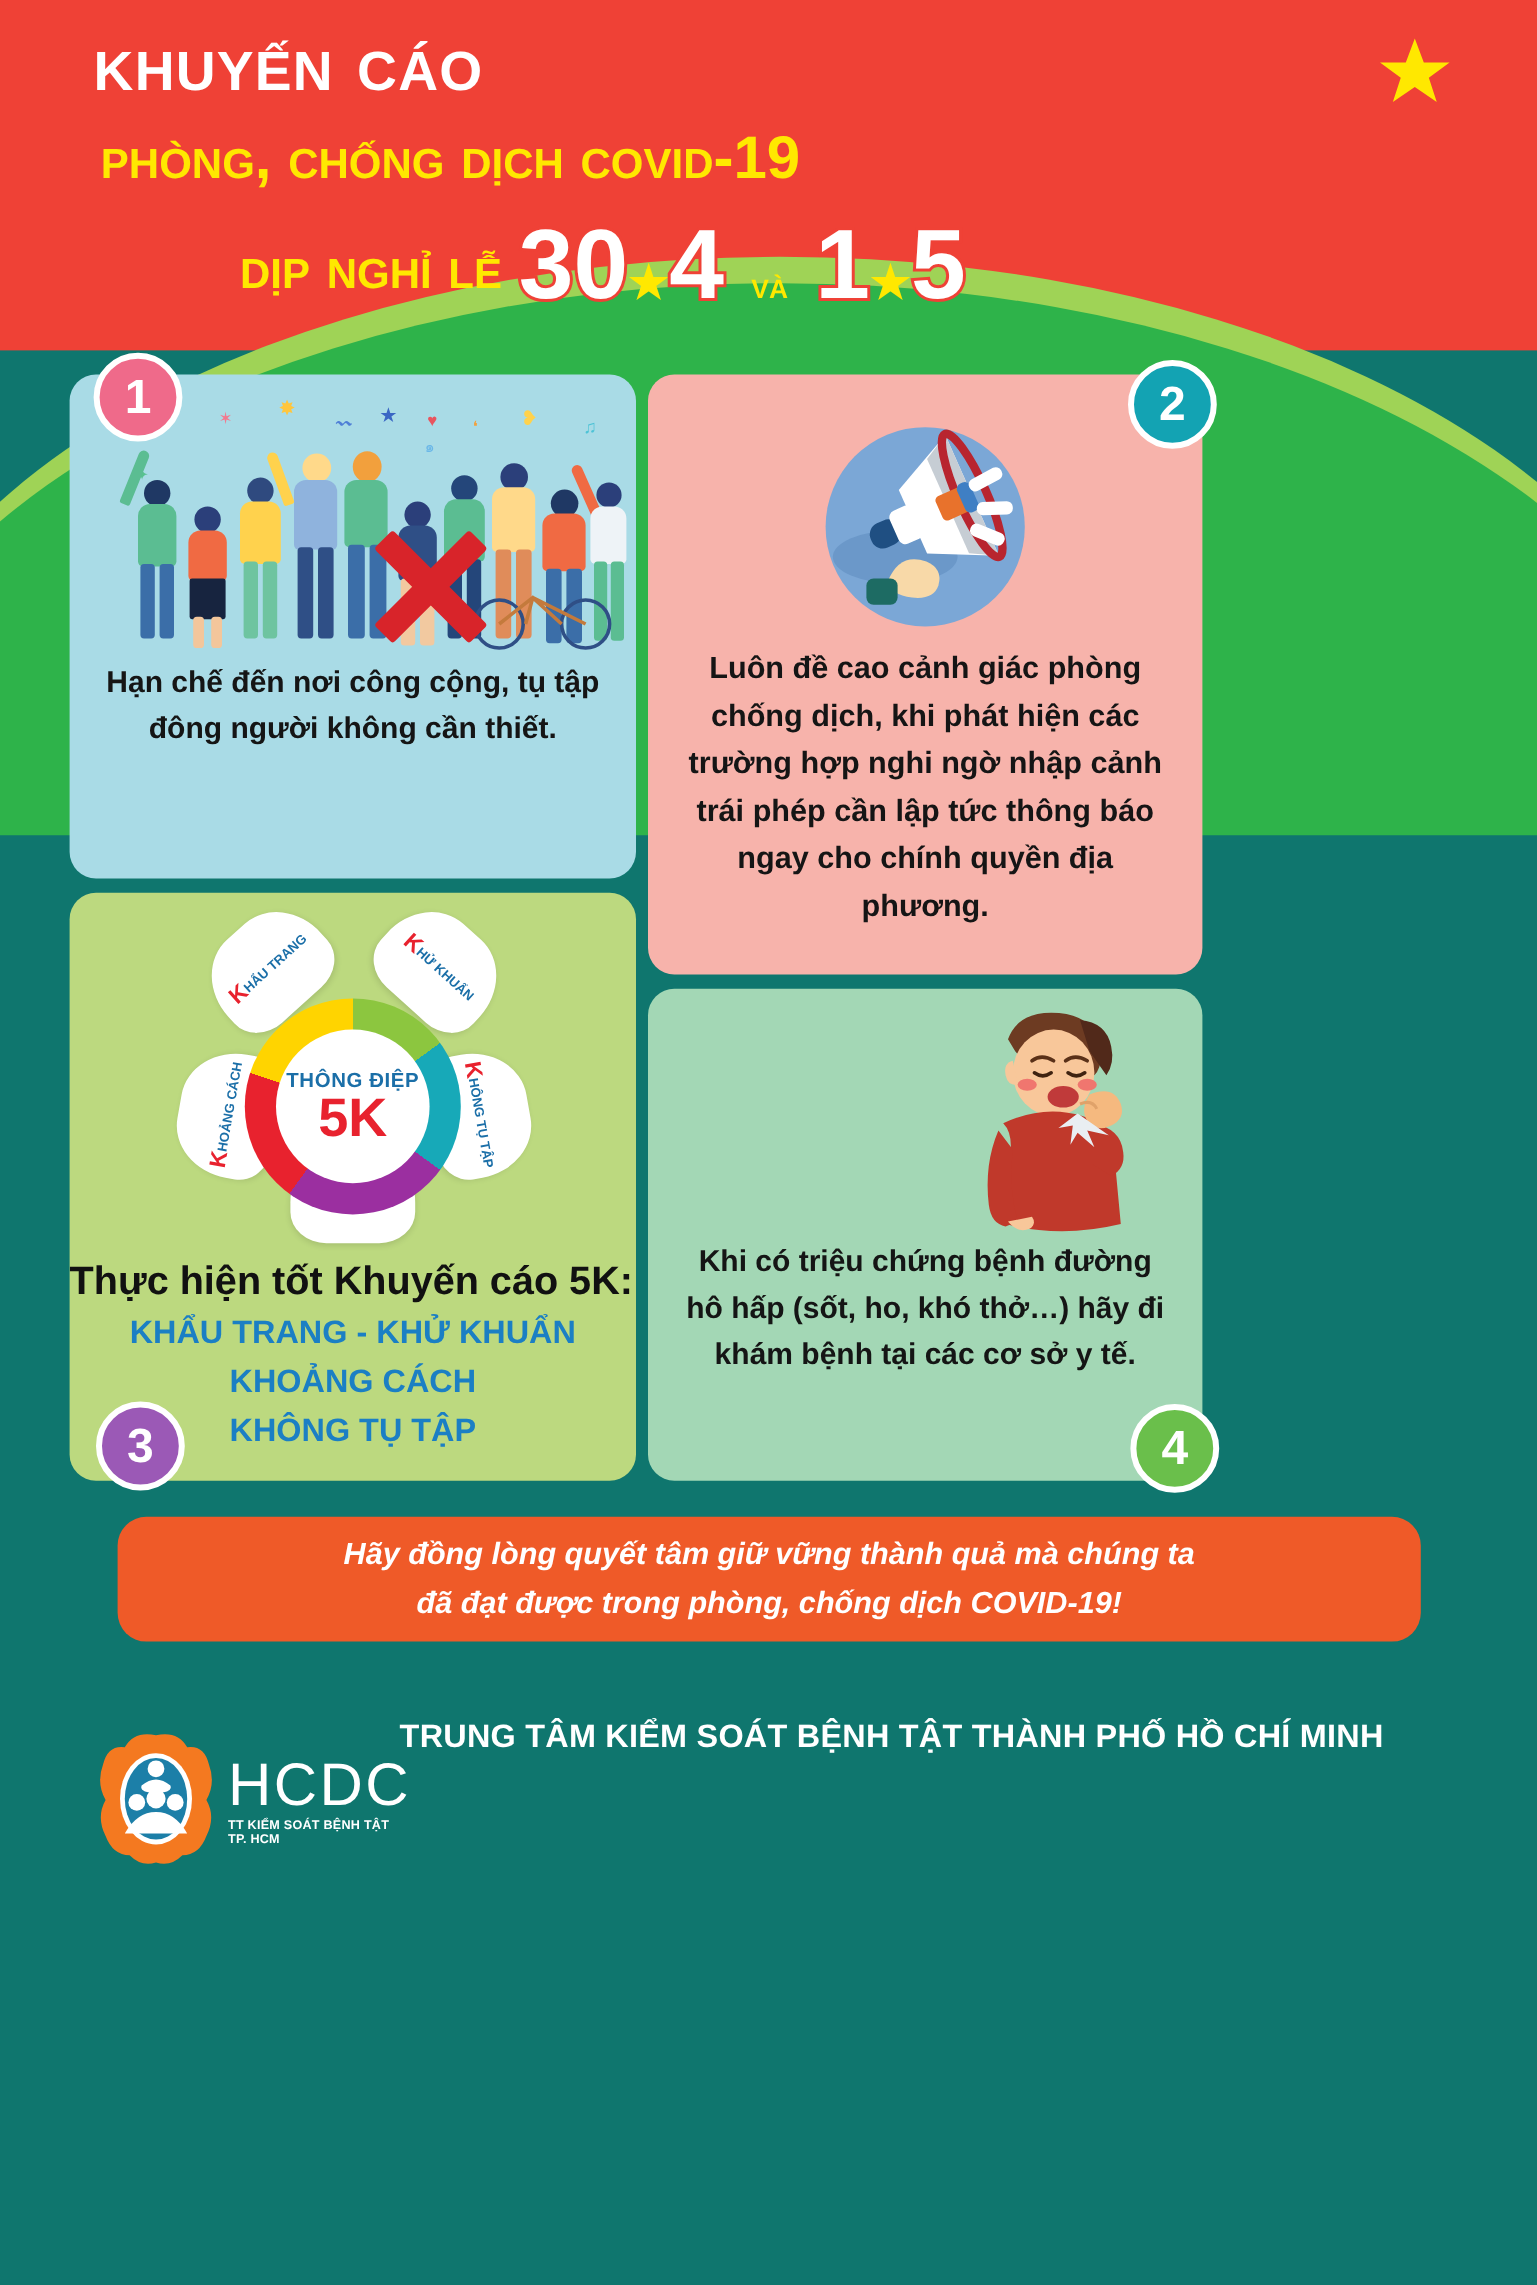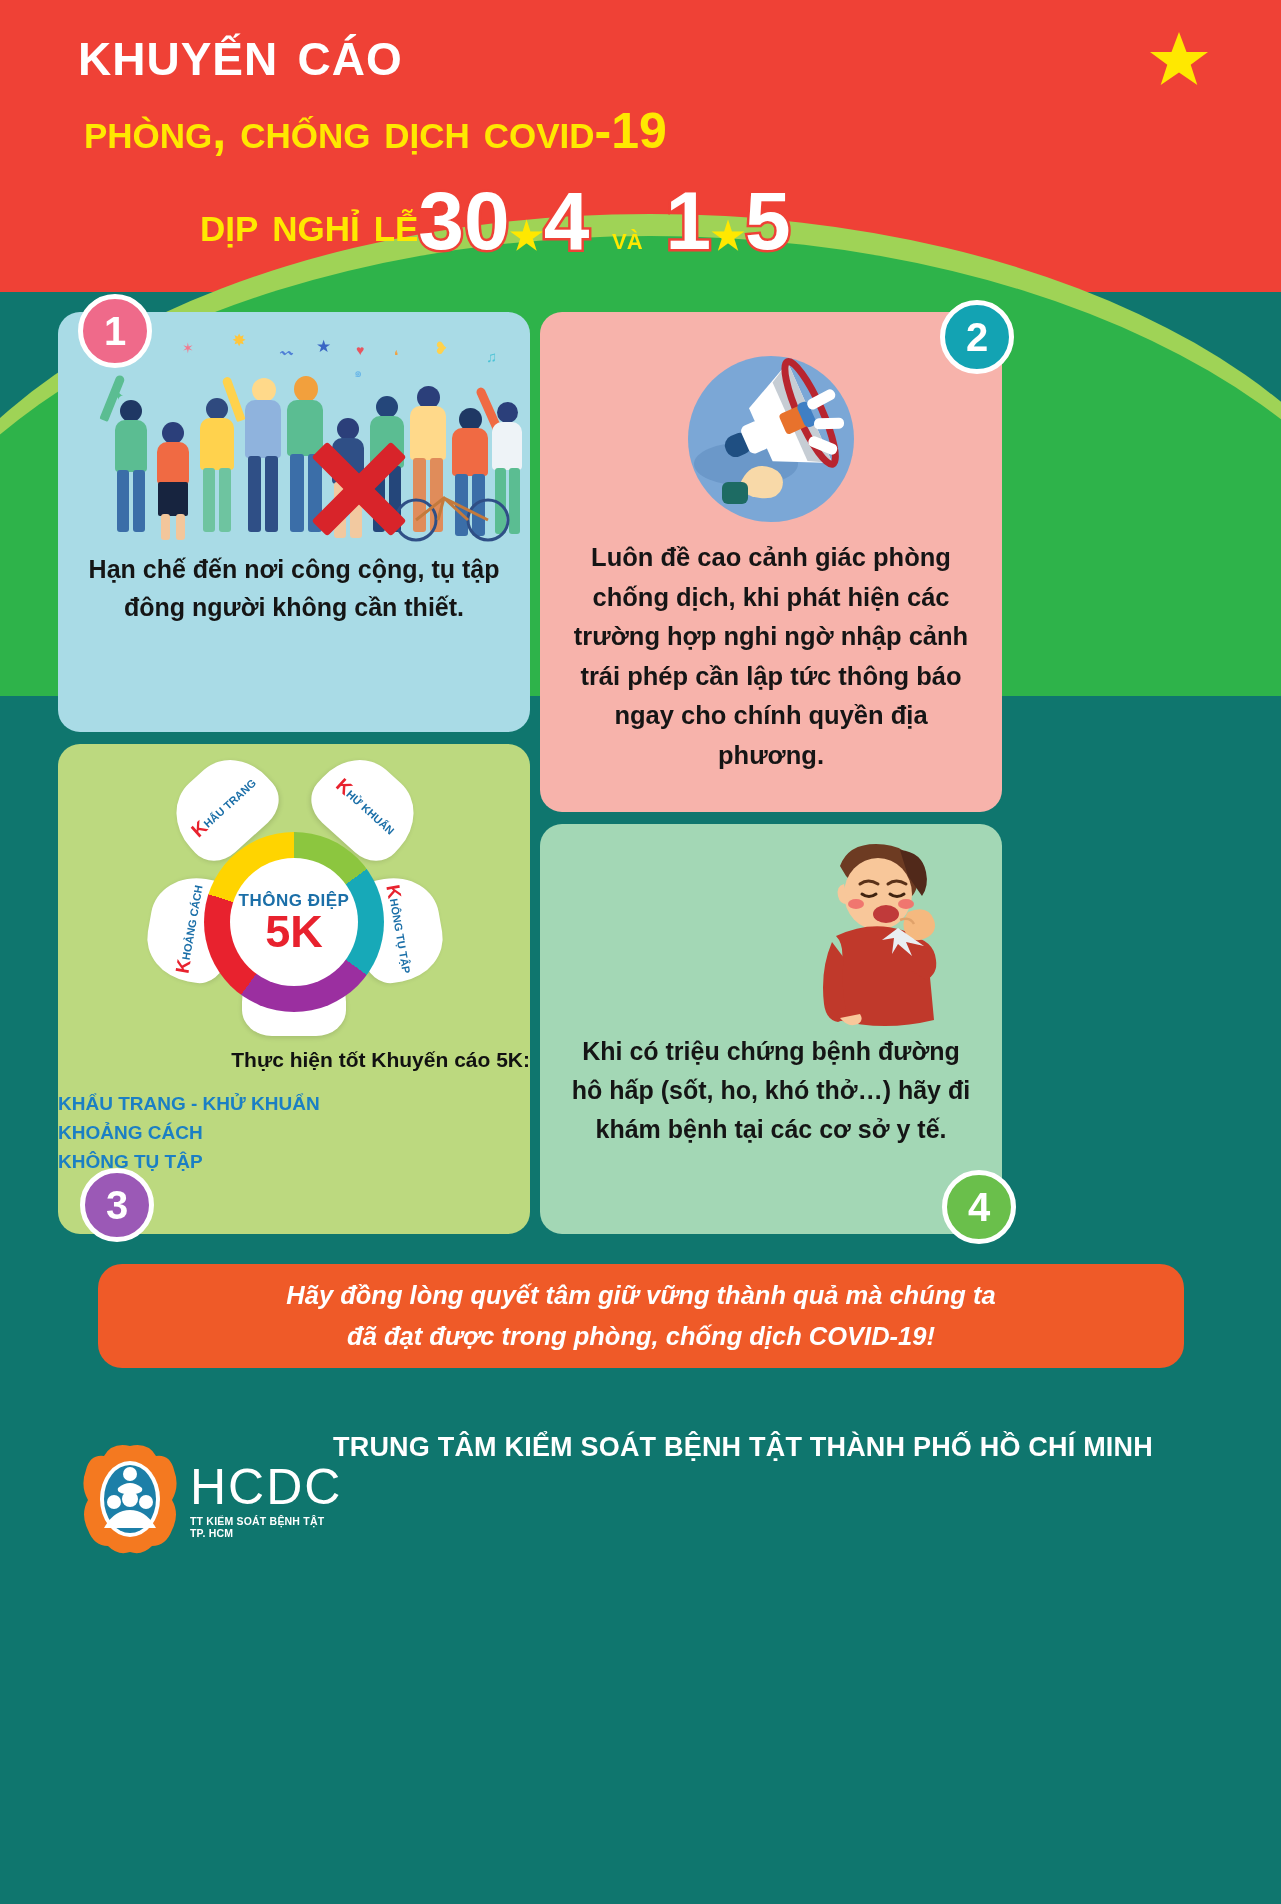--- a/index.html
+++ b/index.html
@@ -43,21 +43,21 @@
 
   .title-2 {
     position:absolute; left:84px; top:106px;
     font-size:50px; font-weight:bold; color:#ffe800;
     letter-spacing:0px; line-height:1.0;
     font-variant:small-caps; text-transform:lowercase;
     white-space:nowrap;
   }
   .title-3-row {
     position:absolute; left:200px; top:176px;
-    display:flex; align-items:baseline; white-space:nowrap;justify-content:space-between;
+    display:flex; align-items:baseline; gap:14px; white-space:nowrap;justify-content:space-between;
   }
   .title-3a {
     font-size:50px; font-weight:bold; color:#ffe800;
     font-variant:small-caps; text-transform:lowercase;
   }
   .bigdate {
     font-size:82px; font-weight:bold; color:#ffffff;
     -webkit-text-stroke:5px #ef4136;
     paint-order:stroke fill;
     letter-spacing:0px;
@@ -102,25 +102,25 @@
     text-align:center; color:#151515;
     font-size:25px; font-weight:bold; line-height:1.52;
   }
   .c1-cap { top:238px; }
   .c2-cap { top:226px; font-size:25.5px; line-height:1.55; }
   .c4-cap { top:208px; font-size:25px; line-height:1.55; }
 
   
   .c3-head {
     position:absolute; left:0; right:0; top:304px;
-    text-align:right; color:#111; font-size:21px; font-weight:bold;
+    text-align:left; color:#111; font-size:33px; font-weight:bold;
   }
   .c3-list {
     position:absolute; left:0; right:0; top:346px;
-    text-align:left; color:#1b7fc4; font-size:19px; font-weight:bold;
+    text-align:center; color:#1b7fc4; font-size:27px; font-weight:bold;
     line-height:1.52;
   }
 
   
   .crowd { position:absolute; left:46px; top:22px; width:420px; height:206px; }
   .crowd .doodle { position:absolute; font-size:17px; }
   .person { position:absolute; bottom:0; }
   .p-head { position:absolute; border-radius:50%; }
   .p-body { position:absolute; border-radius:10px 10px 4px 4px; }
   .p-legs { position:absolute; border-radius:3px; }

